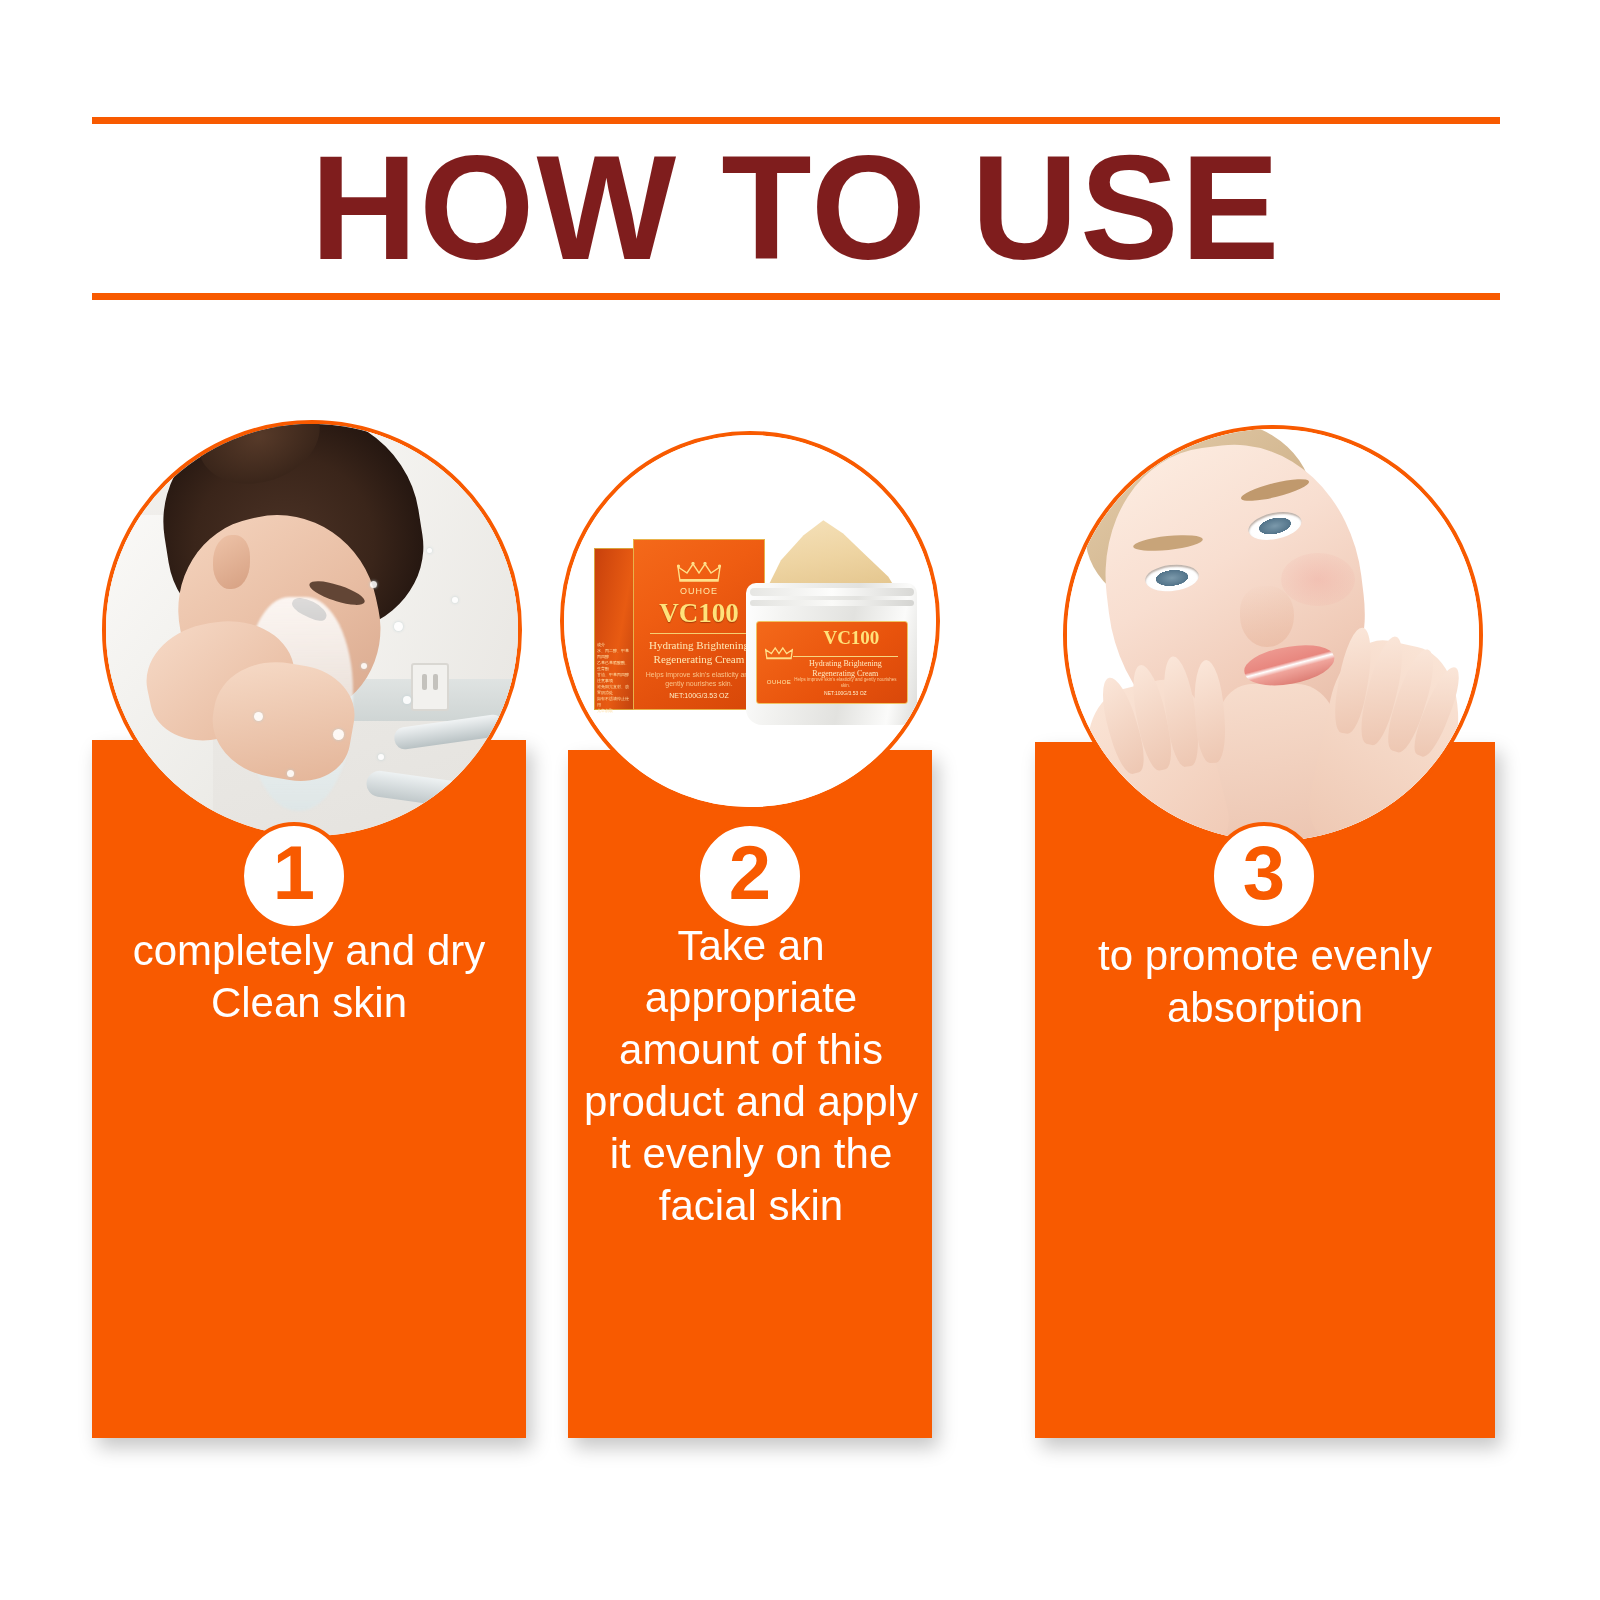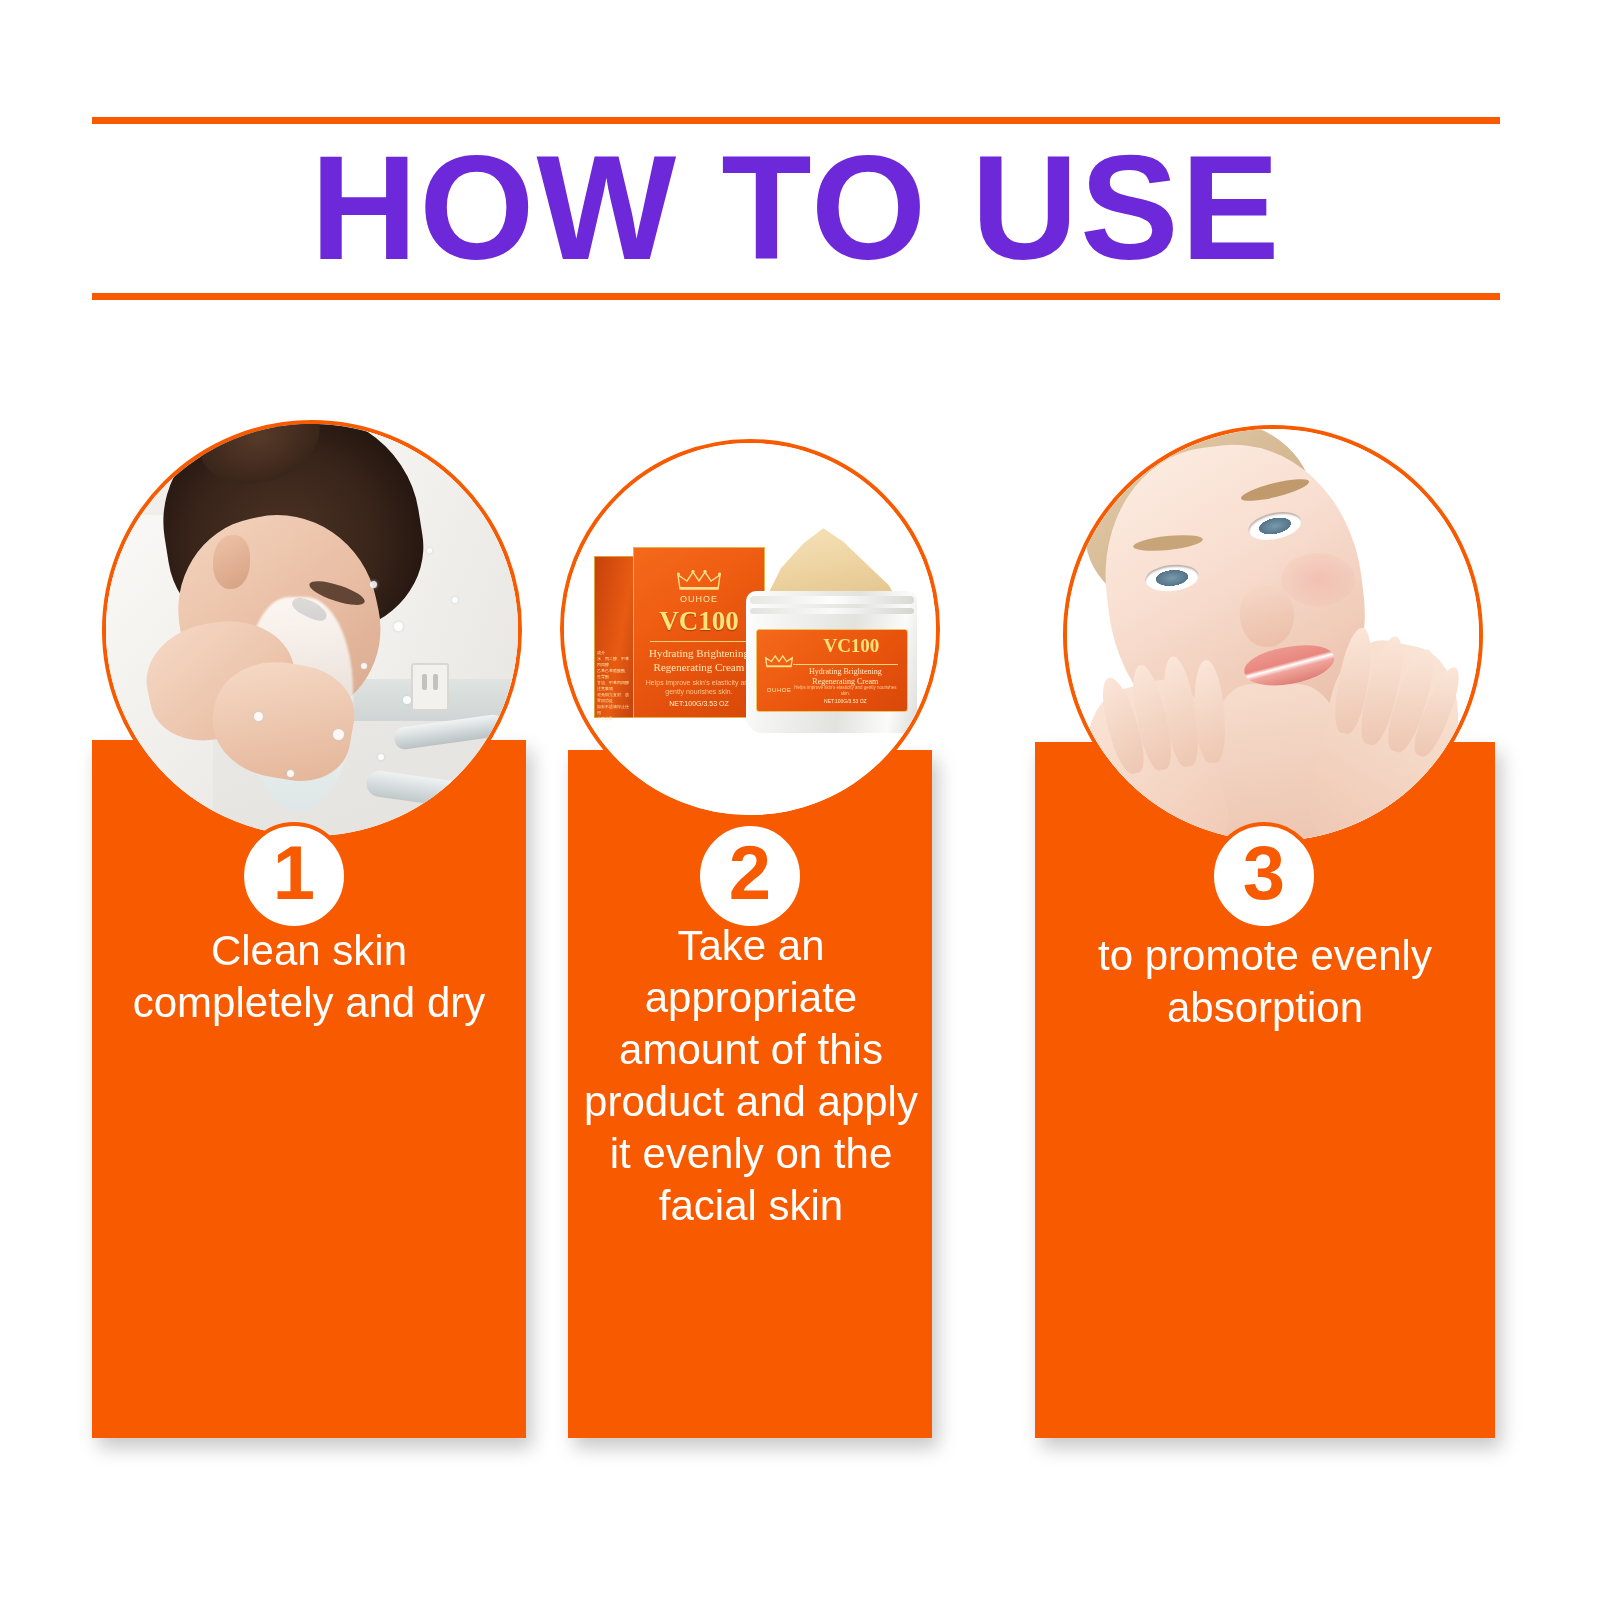--- a/index.html
+++ b/index.html
@@ -34,21 +34,21 @@
 
   .page-title {
     position:absolute;
     left:0; top:28px;
     width:1408px;
     text-align:center;
     font-size:148px;
     font-weight:bold;
     line-height:160px;
     letter-spacing:2px;
-    color:#6d28d9;
+    color:#7f1d1d;
     white-space:nowrap;
     font-family:"Liberation Sans", sans-serif;
   }
 
   
   .cards {
     position:absolute;
     left:0; top:420px;
     width:1600px; height:1060px;
   }
@@ -73,21 +73,21 @@
   
   .photo-circle {
     position:absolute;
     border-radius:50%;
     overflow:hidden;
     border:4px solid #F85A00;
     background:#ffffff;
     z-index:3;
   }
   .card-1 .photo-circle { left:10px;  top:0px;  width:420px; height:420px; }
-  .card-2 .photo-circle { left:-8px;  top:19px; width:380px; height:380px; }
+  .card-2 .photo-circle { left:-8px;  top:11px; width:380px; height:380px; }
   .card-3 .photo-circle { left:28px;  top:5px;  width:420px; height:420px; }
 
   .photo-inner { position:absolute; inset:0; overflow:hidden; }
 
   
   .badge {
     position:absolute;
     width:108px; height:108px;
     border-radius:50%;
     background:#ffffff;
@@ -306,22 +306,22 @@
             <div class="drop" style="left:36%;top:70%;width:9px;height:9px;"></div>
             <div class="drop" style="left:78%;top:30%;width:5px;height:5px;"></div>
             <div class="drop" style="left:84%;top:42%;width:6px;height:6px;"></div>
           </div>
         </div>
       </div>
 
       <div class="badge">1</div>
       <div class="caption">
         <div>
+            <div>completely and dry</div>
             <div>Clean skin</div>
-            <div>completely and dry</div>
           </div>
       </div>
     </div>
 
     <div class="card card-2">
       <div class="panel"></div>
 
       <div class="photo-circle">
         <div class="photo-inner">
           <div class="sc2">

